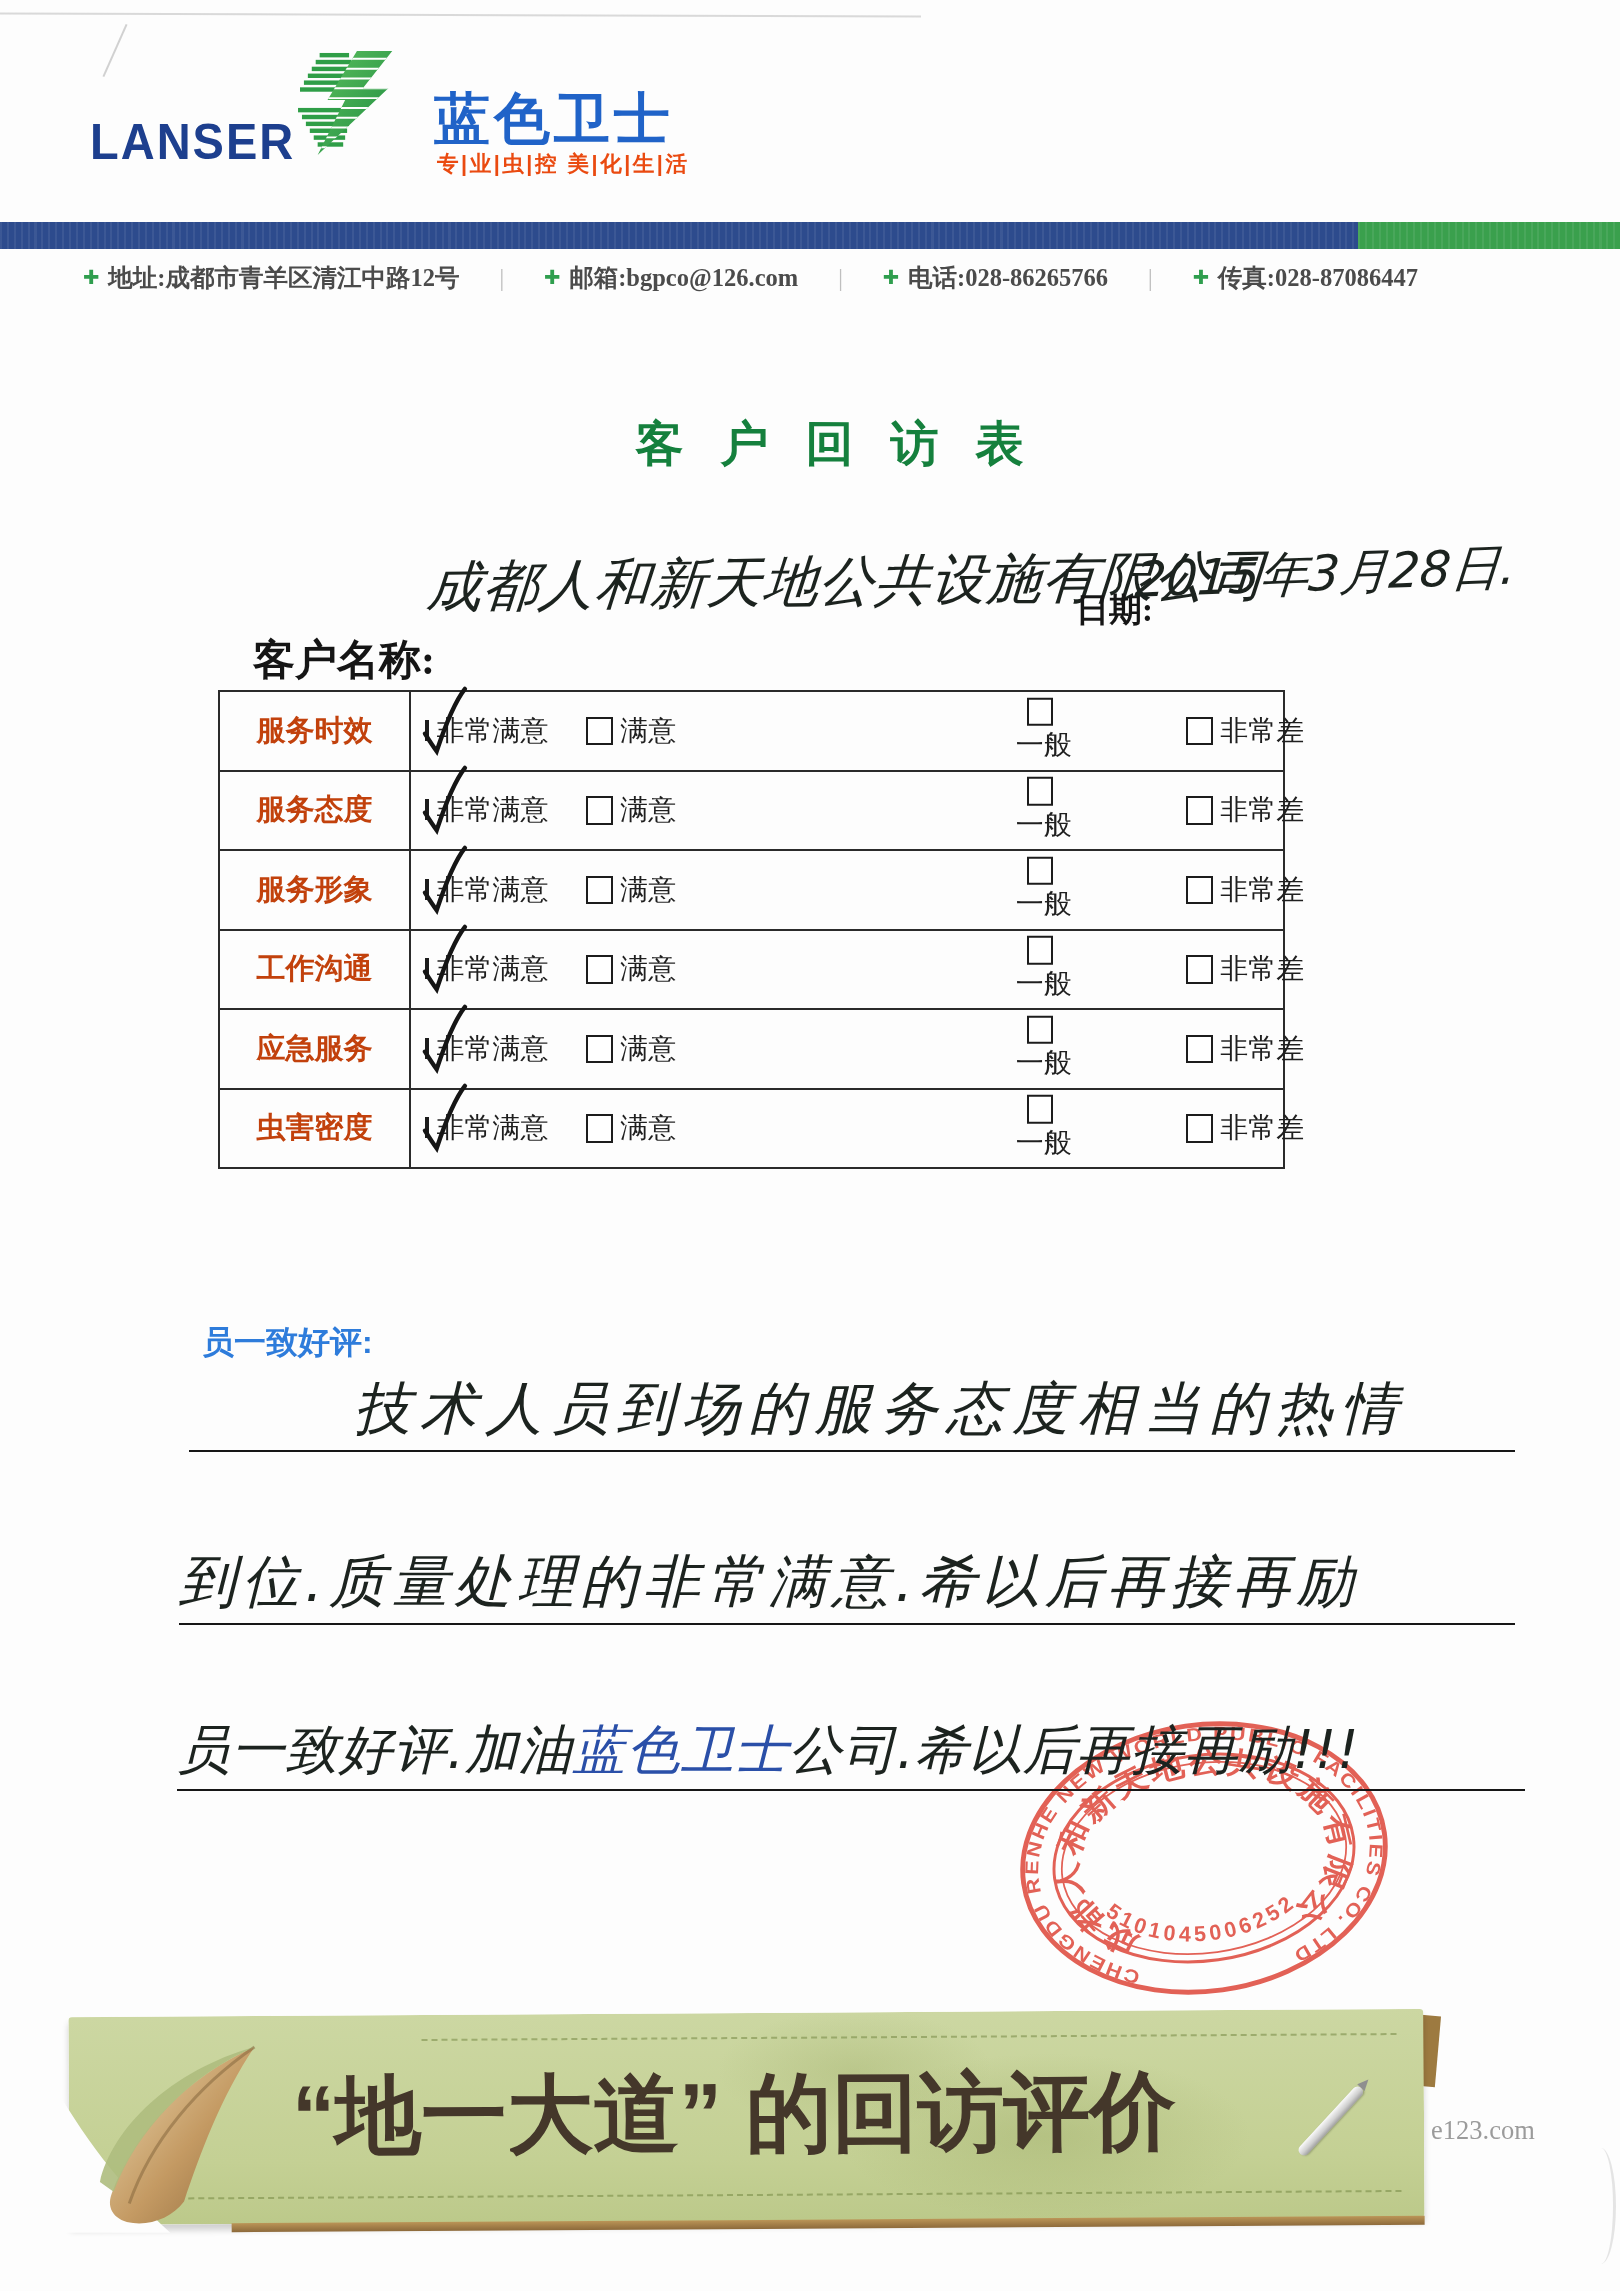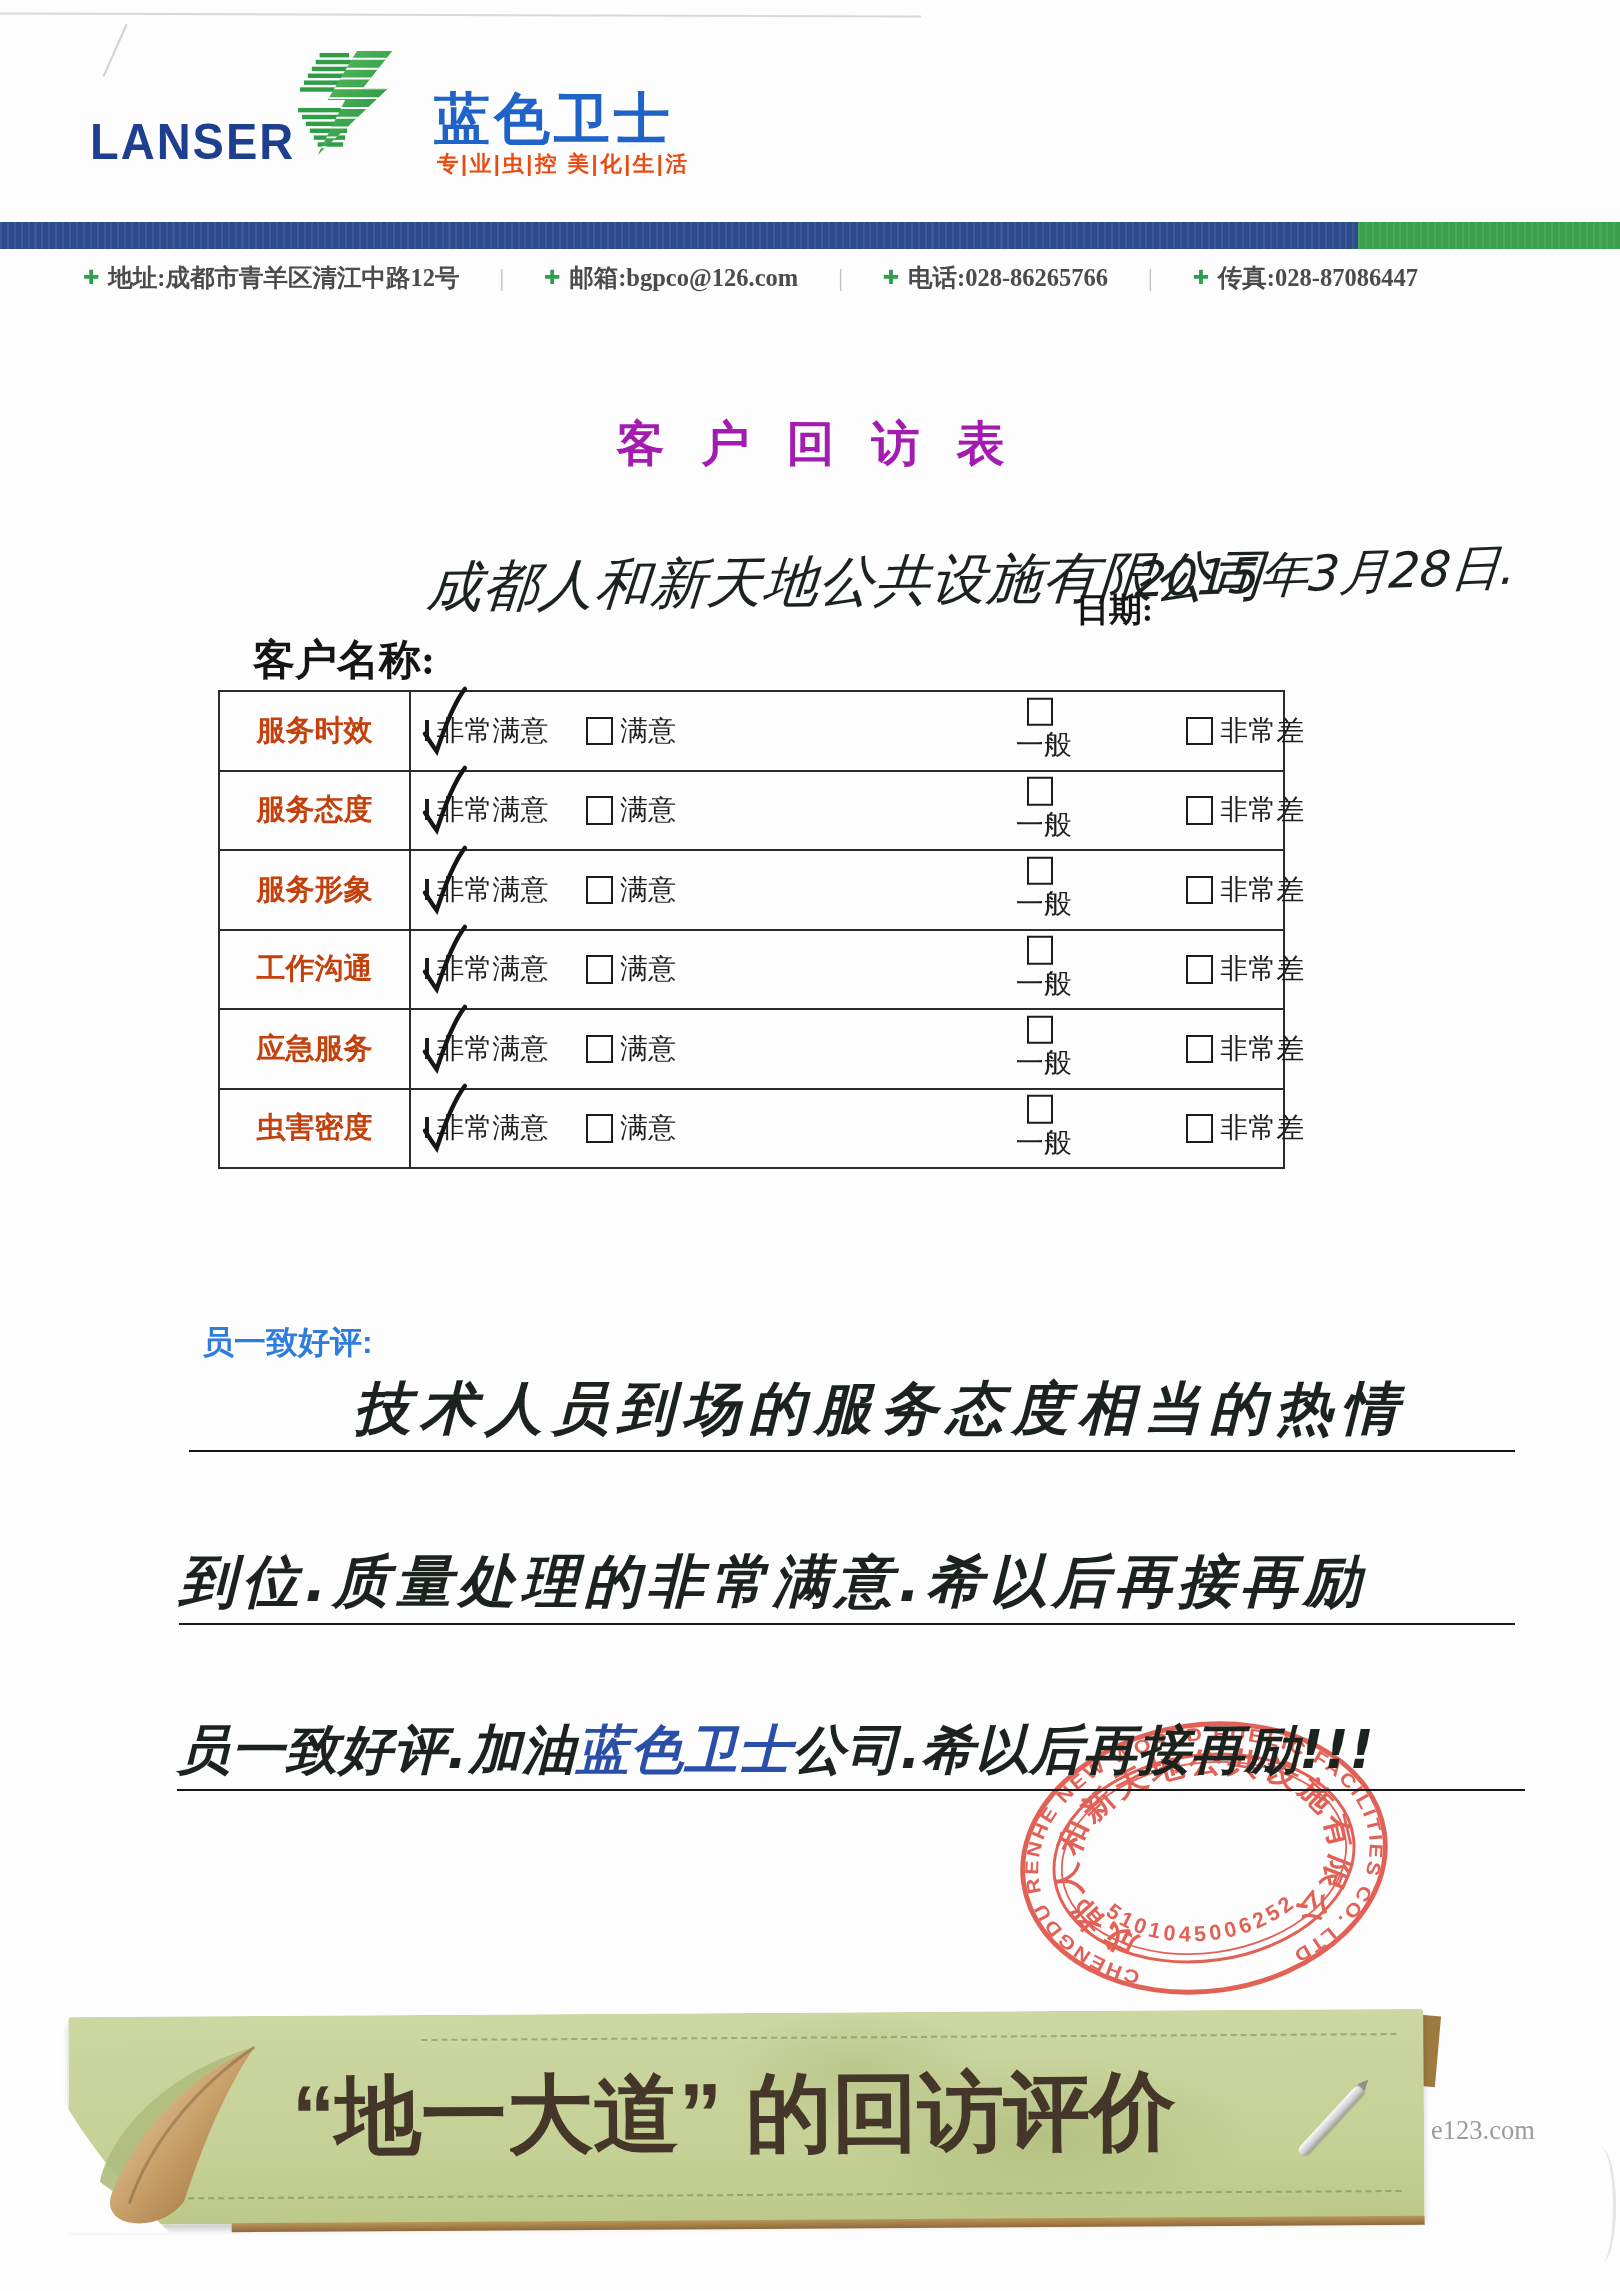--- a/index.html
+++ b/index.html
@@ -27,22 +27,22 @@
   .band-green{left:1358px;top:222px;width:263px;height:27.4px;background:#3aa04d;
         background-image:repeating-linear-gradient(90deg,rgba(255,255,255,.08) 0 2px,transparent 2px 6.9px);}
 
   .contact{left:83px;top:261px;width:1335px;display:flex;align-items:center;justify-content:space-between;
            font-size:24.5px;font-weight:700;color:#4b4b4b;}
   .citem{display:flex;align-items:center;white-space:nowrap;}
   .plus{color:#2f9e4e;font-size:19.6px;font-weight:900;margin-right:8.8px;font-family:"DejaVu Sans",sans-serif;}
   .sep{color:#bfbfbf;font-weight:400;font-size:25.5px;}
 
   
-  .form-title{left:829px;top:412px;transform:translateX(-50%);font-size:48px;font-weight:700;
-              color:#a21caf;letter-spacing:37px;white-space:nowrap;}
+  .form-title{left:848px;top:412px;transform:translateX(-50%);font-size:48px;font-weight:700;
+              color:#15803d;letter-spacing:37px;white-space:nowrap;}
 
   
   .cust-label{left:253px;top:584px;font-size:42px;font-weight:600;color:#151515;margin-top:48px;}
   .date-label{left:1076px;top:588px;font-size:33px;font-weight:600;color:#151515;}
   .hand{font-style:italic;font-family:"DejaVu Sans",sans-serif;color:#1c231f;white-space:nowrap;}
   .hand-name{left:427px;top:545px;font-size:55px;letter-spacing:1px;transform:rotate(-.8deg) skewX(-5deg);}
   .hand-date{left:1135px;top:541px;font-size:49px;transform:rotate(-2deg) skewX(-6deg);}
 
   
   .rtable{left:218px;top:690px;width:1067px;height:479px;border:2.9px solid #2b2b2b;
@@ -55,21 +55,21 @@
   .opt{position:absolute;top:50%;transform:translateY(-50%);display:flex;align-items:center;}
   .o1{left:13.7px;} .o2{left:175px;} .o3{left:597px;flex-direction:column;} .o4{left:761px;padding-left:14px;}
   .cbox{width:22.5px;height:24.5px;border:2.5px solid #1c1c1c;background:#fff;}
   .olabel{margin-left:7.8px;font-size:28px;color:#1f1f1f;white-space:nowrap;}
   .tickwrap{position:relative;}
   .tick{position:absolute;left:-7.8px;top:-39px;overflow:visible;pointer-events:none;}
 
   
   .comments-label{left:202px;top:1321px;font-family:"Liberation Sans",sans-serif;font-weight:700;
                   font-size:32px;color:#2e7cdb;}
-  .cline{border-bottom:2.9px solid #161616;z-index:3;font-weight:bold;}
+  .cline{border-bottom:2.9px solid #161616;z-index:3;}
   .cl1{left:189px;top:1362px;width:1326px;height:88px;}
   .cl2{left:179px;top:1535px;width:1336px;height:88px;}
   .cl3{left:177px;top:1703px;width:1348px;height:86px;}
   .ctext{position:absolute;bottom:2px;left:0;font-size:57px;}
   .cl1 .ctext{left:165px;letter-spacing:8.8px;}
   .cl2 .ctext{letter-spacing:5.9px;}
   .cl3 .ctext{font-size:53px;letter-spacing:1px;}
   .blue-ink{color:#2a4fa8;}
 
   

